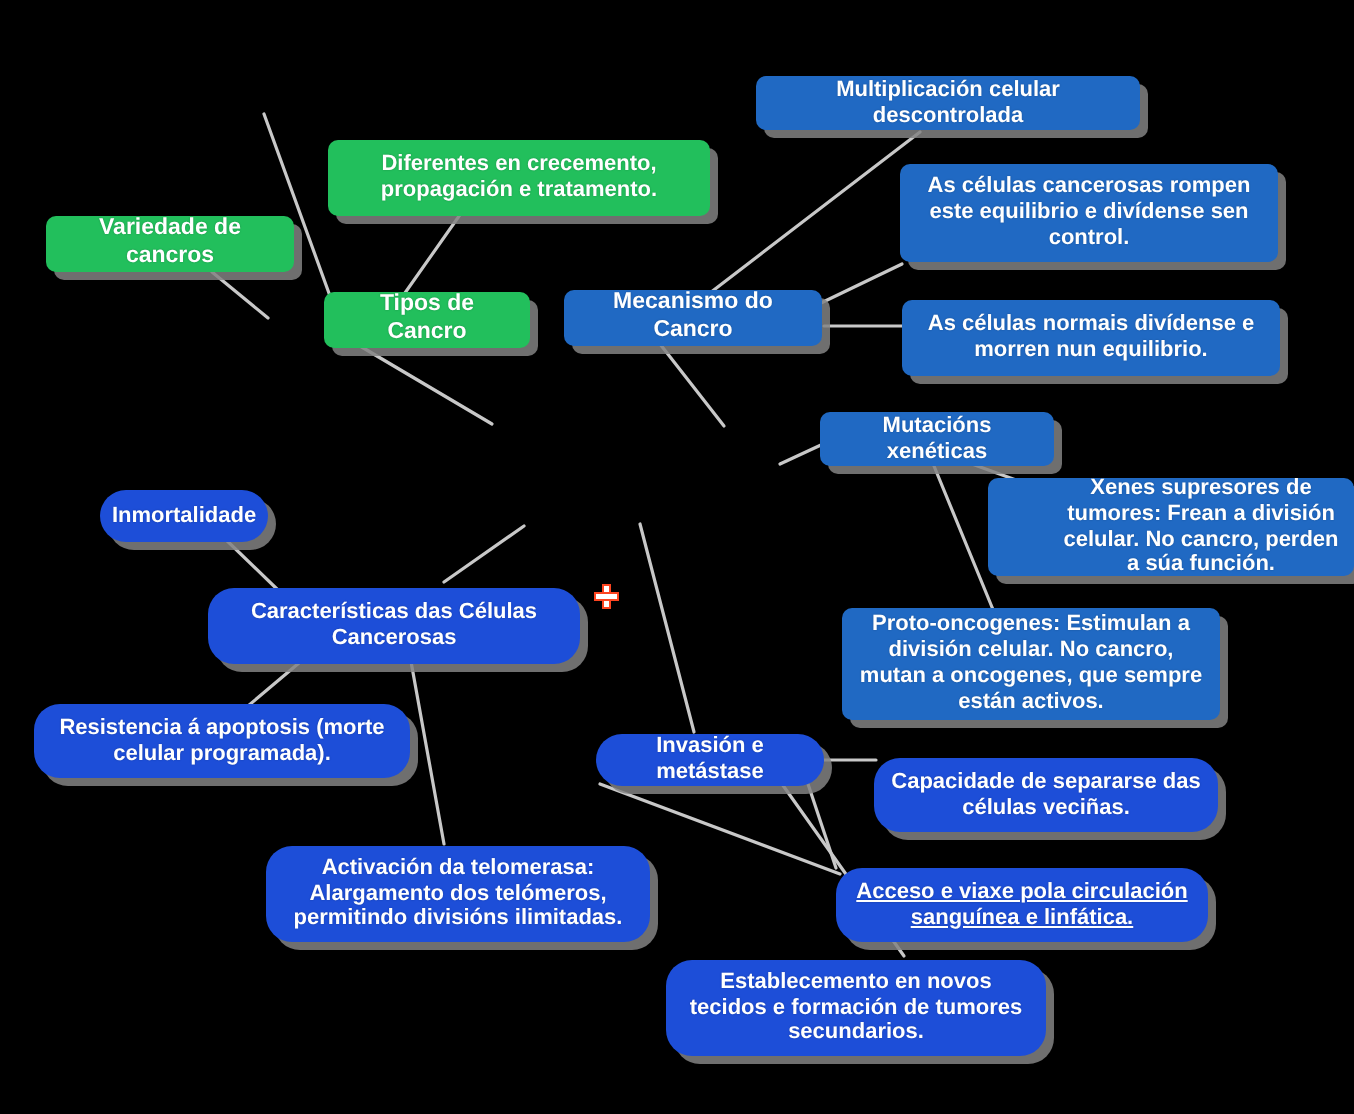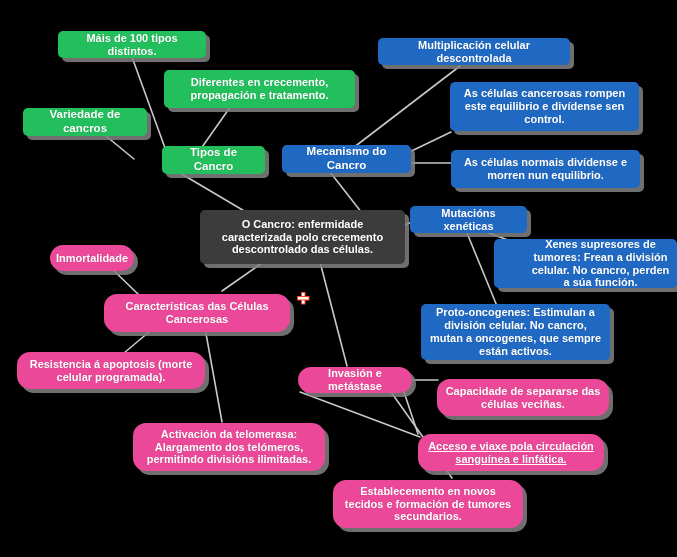--- a/index.html
+++ b/index.html
@@ -30,21 +30,21 @@
     line-height: 1.18;
     border-radius: 5px;
     padding: 3px 7px;
     z-index: 5;
     box-shadow: 4px 4px 0 rgba(130,130,130,0.85);
     -webkit-font-smoothing: antialiased;
     text-shadow: 0 0 1px rgba(0,0,0,0.25);
   }
   .node.green  { background: #22bf5c; }
   .node.blue   { background: #2069c3; }
-  .node.orange { background: #ec4899; border-radius: 13px; }
+  .node.orange { background: #1d4ed8; border-radius: 13px; }
   .node.dark   { background: #3c3c3c; }
 
   .cursor-marker {
     position: absolute;
     z-index: 40;
     width: 15px; height: 15px;
     pointer-events: none;
   }
 </style>
 </head>
@@ -76,31 +76,25 @@
       <line x1="156" y1="326" x2="124" y2="353"></line>
       <line x1="205" y1="328" x2="222" y2="422"></line>
 
       <line x1="412" y1="380" x2="438" y2="380"></line>
       <line x1="404" y1="392" x2="418" y2="434"></line>
       <line x1="391" y1="392" x2="452" y2="478"></line>
       <line x1="300" y1="392" x2="420" y2="437"></line>
     </g>
   </svg>
 
-  <div class="node dark" style="left:200px; top:210px; width:205px; height:54px; font-size:11px;">
-    <span>O Cancro: enfermidade caracterizada polo crecemento descontrolado das células.</span>
-  </div>
 
   <div class="node green" style="left:116px; top:146px; width:103px; height:28px; font-size:11.5px;margin-left:46px;">
     <span>Tipos de Cancro</span>
   </div>
 
-  <div class="node green" style="left:58px; top:31px; width:148px; height:27px; font-size:11px;">
-    <span>Máis de 100 tipos distintos.</span>
-  </div>
 
   <div class="node green" style="left:164px; top:58px; width:191px; height:38px; font-size:11px;margin-top:12px;">
     <span>Diferentes en crecemento, propagación e tratamento.</span>
   </div>
 
   <div class="node green" style="left:23px; top:108px; width:124px; height:28px; font-size:11.5px;">
     <span>Variedade de cancros</span>
   </div>
 
   <div class="node blue" style="left:282px; top:145px; width:129px; height:28px; font-size:11.5px;">

